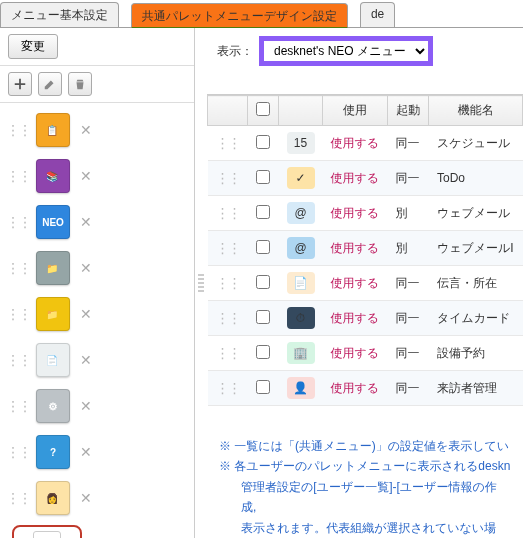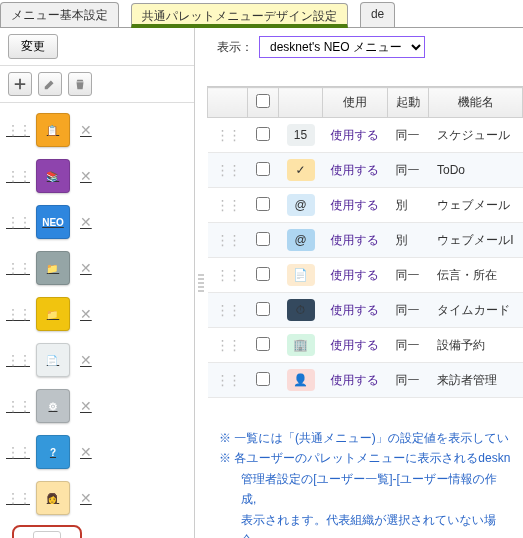--- a/index.html
+++ b/index.html
@@ -1,49 +1,49 @@
 <!DOCTYPE html>
 <html><head>
 <meta charset="utf-8">
 <style>
 * { box-sizing: border-box; margin: 0; padding: 0; }
 body { font-family: "Meiryo", "Hiragino Sans", sans-serif; font-size: 12px; color: #333; background: #fff; width: 523px; height: 538px; overflow: hidden; }
 .tabs { display: flex; border-bottom: 1px solid #a0a0a0; height: 28px; padding-left: 0; gap: 12px; padding-top: 2px; }
 .tab { padding: 4px 10px; border: 1px solid #a0a0a0; border-bottom: none; background: #f0f0f0; border-radius: 4px 4px 0 0; cursor: pointer; white-space: nowrap; font-size: 12px; }
-.tab.active { background: #fef9c3; border-bottom: 4px solid #4d7c0f; position: relative; top: 1px; }
+.tab.active { background: #f97316; border-bottom: 1px solid #4d7c0f; position: relative; top: 1px; }
 .main { display: flex; height: calc(100% - 28px); }
-.left-panel { width: 195px; border-right: 1px solid #ccc; display: flex; flex-direction: column; text-decoration: underline; }
+.left-panel { width: 195px; border-right: 1px solid #ccc; display: flex; flex-direction: column; }
 .toolbar-row { padding: 6px 8px; border-bottom: 1px solid #ddd; }
 .change-btn { background: linear-gradient(#fdfdfd, #e6e6e6); border: 1px solid #aaa; border-radius: 3px; padding: 3px 12px; cursor: pointer; font-size: 12px; }
 .icon-toolbar { display: flex; gap: 6px; padding: 6px 8px; border-bottom: 1px solid #ddd; }
 .tbtn { width: 24px; height: 24px; border: 1px solid #aaa; border-radius: 3px; background: linear-gradient(#fdfdfd, #e6e6e6); display: flex; align-items: center; justify-content: center; cursor: pointer; }
 .tbtn svg { width: 14px; height: 14px; }
 .icon-list { flex: 1; overflow-y: auto; padding: 4px 6px; }
 .icon-row { display: flex; align-items: center; height: 46px; gap: 6px; padding: 2px 0; }
 .drag-handle { color: #bbb; cursor: move; font-size: 14px; letter-spacing: -2px; }
 .app-icon { width: 34px; height: 34px; border-radius: 4px; display: flex; align-items: center; justify-content: center; color: #fff; font-size: 10px; font-weight: bold; box-shadow: inset 0 0 0 1px rgba(0,0,0,.15), 0 1px 2px rgba(0,0,0,.2); }
 .del-x { color: #aaa; cursor: pointer; font-size: 14px; margin-left: 4px; }
 .text-tool-row { border: 2px solid #c0392b; border-radius: 8px; width: 70px; height: 36px; display: flex; align-items: center; justify-content: center; margin: 4px 6px; }
 .text-tool-inner { width: 28px; height: 24px; border: 1px solid #ccc; border-radius: 3px; display: flex; align-items: center; justify-content: center; color: #888; font-family: serif; }
 .splitter { width: 12px; background: #fff; display: flex; align-items: center; justify-content: center; }
 .splitter-grip { width: 6px; height: 40px; display: flex; flex-direction: column; gap: 2px; justify-content: center; }
 .splitter-grip span { height: 2px; background: #ccc; }
 .right-panel { flex: 1; display: flex; flex-direction: column; overflow: hidden; gap: 20px; }
 .display-row { padding: 8px 10px; display: flex; align-items: center; gap: 6px; }
-.display-select { border: 1px solid #8b5cf6; padding: 2px 6px; font-size: 12px; background: #fff; }
+.display-select { border: 5px solid #8b5cf6; padding: 2px 6px; font-size: 12px; background: #fff; }
 .table-wrap { border-top: 1px solid #ccc; }
 table { width: 100%; border-collapse: collapse; }
 th { background: linear-gradient(#fafafa, #ececec); border: 1px solid #d0d0d0; padding: 6px 8px; text-align: center; font-weight: normal; font-size: 12px; }
 th.drag-col, td.drag-col { width: 22px; text-align: center; }
 th.cb-col, td.cb-col { width: 28px; text-align: center; }
 th.icon-col, td.icon-col { width: 40px; text-align: center; }
 td { border-bottom: 1px solid #e8e8e8; padding: 6px 8px; vertical-align: middle; font-size: 12px; }
 tr.alt td { background: #f6f9fc; }
 .row-icon { width: 28px; height: 22px; border-radius: 4px; display: inline-flex; align-items: center; justify-content: center; margin: 0 auto; }
-.link-text { color: #4c1d95; }
+.link-text { color: #be185d; }
 .notes { padding: 10px 12px; font-size: 12px; line-height: 1.7; color: #2a66c8; }
 .notes .marker { color: #2a66c8; }
 .notes .indent { padding-left: 22px; display: block; }
 input[type=checkbox] { width: 14px; height: 14px; }
 </style>
 </head>
 <body>
 
 <div class="tabs">
   <div class="tab">メニュー基本設定</div>

